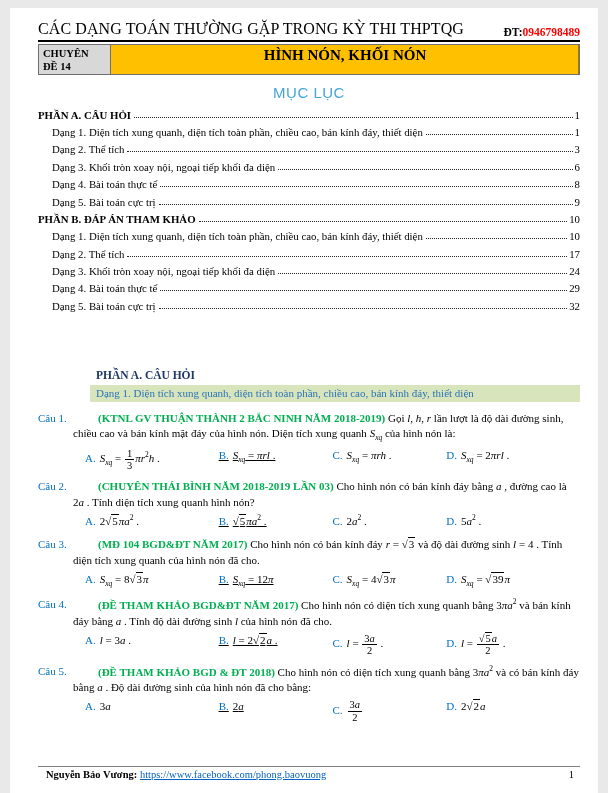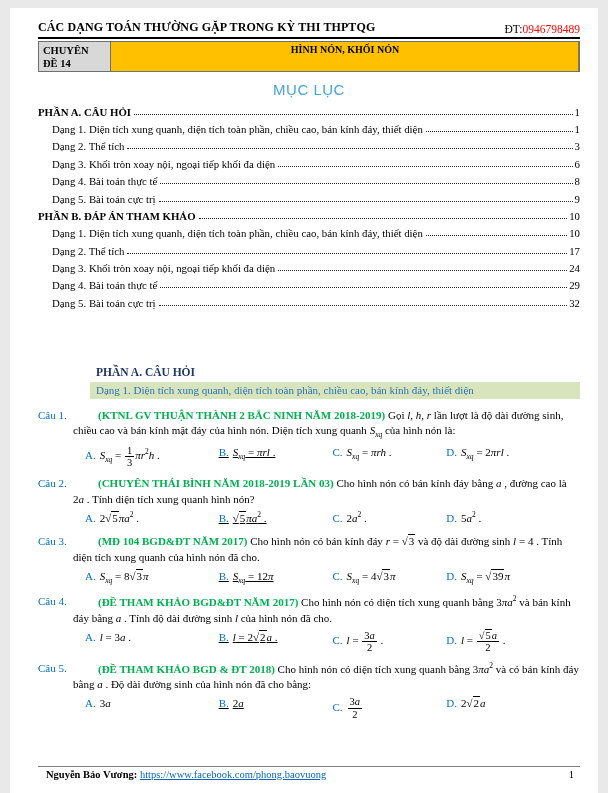--- a/index.html
+++ b/index.html
@@ -7,28 +7,28 @@
     --dang-bg:#D7E4BC; --dang-text:#2E74B5; --qblue:#0070C0; --green:#00B050; --link:#0563C1;
   }
   *{box-sizing:border-box; margin:0; padding:0;}
   html,body{width:608px; height:793px; overflow:hidden;}
   body{background:#E9E9E9; font-family:"Liberation Serif", serif; color:#000;}
   .page{position:absolute; left:10px; top:8px; width:588px; height:785px; background:#fff;
         padding:12px 18px 0 28px;}
   
   .header-row{display:flex; justify-content:space-between; align-items:flex-end;
               border-bottom:2px solid #000; padding-bottom:2px;}
-  .doc-title{font-weight:bold; font-size:12px; letter-spacing:0.1px;}
-  .phone{font-weight:normal; font-size:11.5px;}
+  .doc-title{font-weight:normal; font-size:16px; letter-spacing:0.1px;}
+  .phone{font-weight:bold; font-size:11.5px;}
   .phone-num{color:var(--phone-red);}
   
   .cd-table{display:flex; margin-top:2px; border:1px solid #6f6f6f; height:31px;}
   .cd-left{width:72px; background:#D8D8D8; border-right:1px solid #6f6f6f;
            font-weight:bold; font-size:10.5px; line-height:13px; padding:2px 8px 0 4px;}
-  .cd-right{flex:1; background:var(--accent); font-weight:bold; font-size:10px;
+  .cd-right{flex:1; background:var(--accent); font-weight:bold; font-size:15px;
             text-align:center; padding-top:2px; box-shadow:inset -9px 0 0 -8px #9a7b1c;}
   
   .toc-title{text-align:center; color:var(--toc-blue); font-family:"Liberation Sans", sans-serif;
              font-size:15px; font-weight:500; letter-spacing:0.5px; margin-top:9px;}
   .toc{margin-top:5px; font-size:10.8px;}
   .toc-row{display:flex; align-items:flex-end; padding:2.7px 0; cursor:pointer;}
   .toc-row.sub{padding-left:14px;}
   .toc-row.main .toc-label{font-weight:bold;}
   .toc-label{white-space:nowrap;}
   .toc-dots{flex:1; border-bottom:1.4px dotted #222; margin:0 2px 3px 3px; min-width:8px;}

